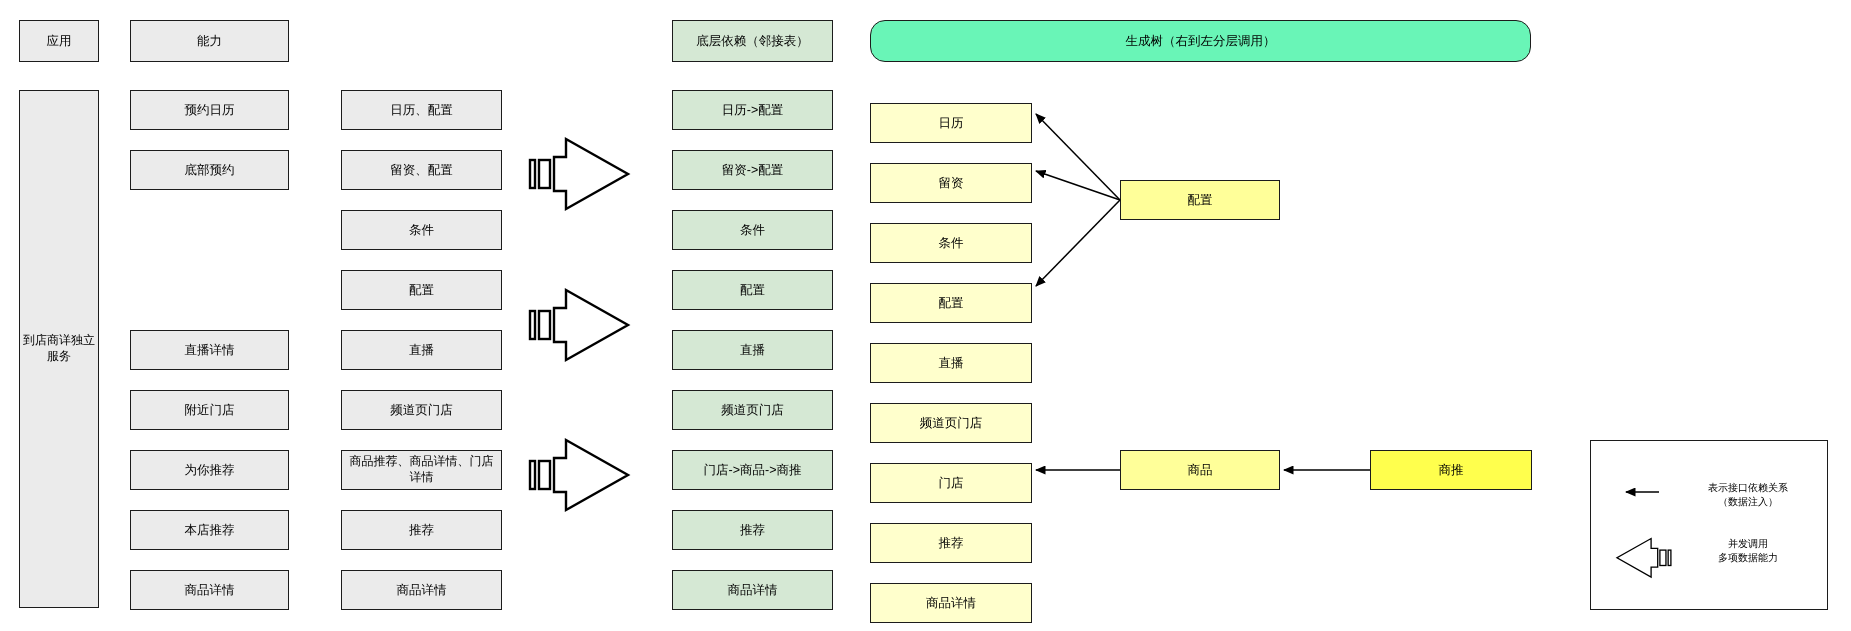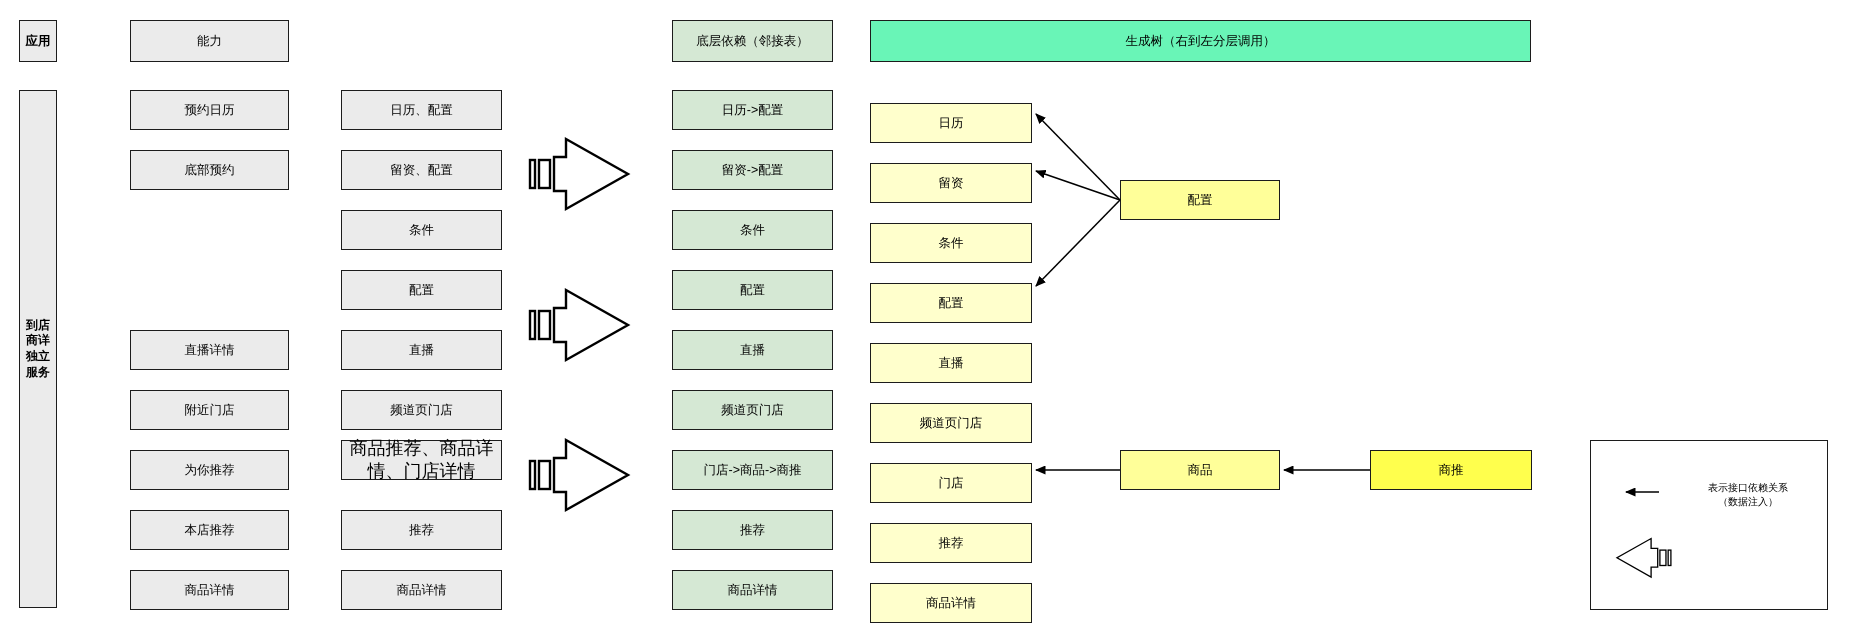--- a/index.html
+++ b/index.html
@@ -4,25 +4,25 @@
 <style>
   html,body{margin:0;padding:0;background:#ffffff;}
   body{font-family:"Liberation Sans","DejaVu Sans",sans-serif;color:#000;}
   .canvas{position:relative;width:1851px;height:631px;background:#fff;overflow:hidden;}
   .b{position:absolute;box-sizing:border-box;height:40px;border:1.3px solid #1c1c1c;
      display:flex;align-items:center;justify-content:center;text-align:center;
      font-size:12.5px;line-height:1.3;padding:0 3px;}
   .hdr{top:20px;height:42px;}
   .gray{background:var(--gray,#EBEBEB);}
   .green{background:var(--green,#D5E8D4);margin-left:20px;}
-  .mint{background:var(--mint,#69F5B7);}
+  .mint{background:var(--mint,#69F5B7);border-radius:15px;}
   .pyellow{background:var(--pale_yellow,#FFFFCC);}
   .nyellow{background:var(--node_yellow,#FFFF99);}
   .byellow{background:var(--bright_yellow,#FFFF4D);}
-  .c1{left:19px;width:38px;font-weight:bold;}
+  .c1{left:19px;width:80px;}
   .c2{left:130px;width:159px;}
   .c3{left:341px;width:161px;}
   .c4{left:652px;width:161px;}
   .c5{left:870px;width:162px;margin-top:13px;}
   .tall{top:90px;height:518px;font-size:12px;}
   .node{width:160px;}
   .overlay{position:absolute;left:0;top:0;width:1851px;height:631px;pointer-events:none;}
   .legendbox{position:absolute;left:1590px;top:440px;width:238px;height:170px;
      box-sizing:border-box;border:1.3px solid #1c1c1c;background:#fff;}
   .legend-text{position:absolute;width:170px;left:1663px;text-align:center;
@@ -47,21 +47,21 @@
   <div class="b gray c2" style="top:450px">为你推荐</div>
   <div class="b gray c2" style="top:510px">本店推荐</div>
   <div class="b gray c2" style="top:570px">商品详情</div>
 
   <div class="b gray c3" style="top:90px">日历、配置</div>
   <div class="b gray c3" style="top:150px">留资、配置</div>
   <div class="b gray c3" style="top:210px">条件</div>
   <div class="b gray c3" style="top:270px">配置</div>
   <div class="b gray c3" style="top:330px">直播</div>
   <div class="b gray c3" style="top:390px">频道页门店</div>
-  <div class="b gray c3" style="top:440px;font-size:18px;">商品推荐、商品详情、门店详情</div>
+  <div class="b gray c3" style="top:450px;font-size:12px;">商品推荐、商品详情、门店详情</div>
   <div class="b gray c3" style="top:510px">推荐</div>
   <div class="b gray c3" style="top:570px">商品详情</div>
 
   <div class="b green c4" style="top:90px">日历-&gt;配置</div>
   <div class="b green c4" style="top:150px">留资-&gt;配置</div>
   <div class="b green c4" style="top:210px">条件</div>
   <div class="b green c4" style="top:270px">配置</div>
   <div class="b green c4" style="top:330px">直播</div>
   <div class="b green c4" style="top:390px">频道页门店</div>
   <div class="b green c4" style="top:450px">门店-&gt;商品-&gt;商推</div>
@@ -80,20 +80,24 @@
 
   <div class="b nyellow node" style="left:1120px;top:180px">配置</div>
   <div class="b nyellow node" style="left:1120px;top:450px">商品</div>
   <div class="b byellow" style="left:1370px;top:450px;width:162px">商推</div>
 
   <div class="legendbox"></div>
   <div class="legend-text" style="top:481px">
     <span>表示接口依赖关系</span><br>
     <span>（数据注入）</span>
   </div>
+  <div class="legend-text" style="top:537px">
+    <span>并发调用</span><br>
+    <span>多项数据能力</span>
+  </div>
 
   <svg class="overlay" viewBox="0 0 1851 631">
     <defs>
       <marker id="ah" markerWidth="11" markerHeight="9" refX="9.5" refY="4.5" orient="auto" markerUnits="userSpaceOnUse">
         <path d="M0,0 L10.5,4.5 L0,9 Z" fill="#000"></path>
       </marker>
       <g id="concurrent-glyph">
         <rect x="2" y="22" width="5" height="28" fill="#fff" stroke="#000" stroke-width="2.4"></rect>
         <rect x="11" y="22" width="11" height="28" fill="#fff" stroke="#000" stroke-width="2.4"></rect>
         <path d="M26,19 L38,19 L38,1 L100,36 L38,71 L38,53 L26,53 Z" fill="#fff" stroke="#000" stroke-width="2.4"></path>

